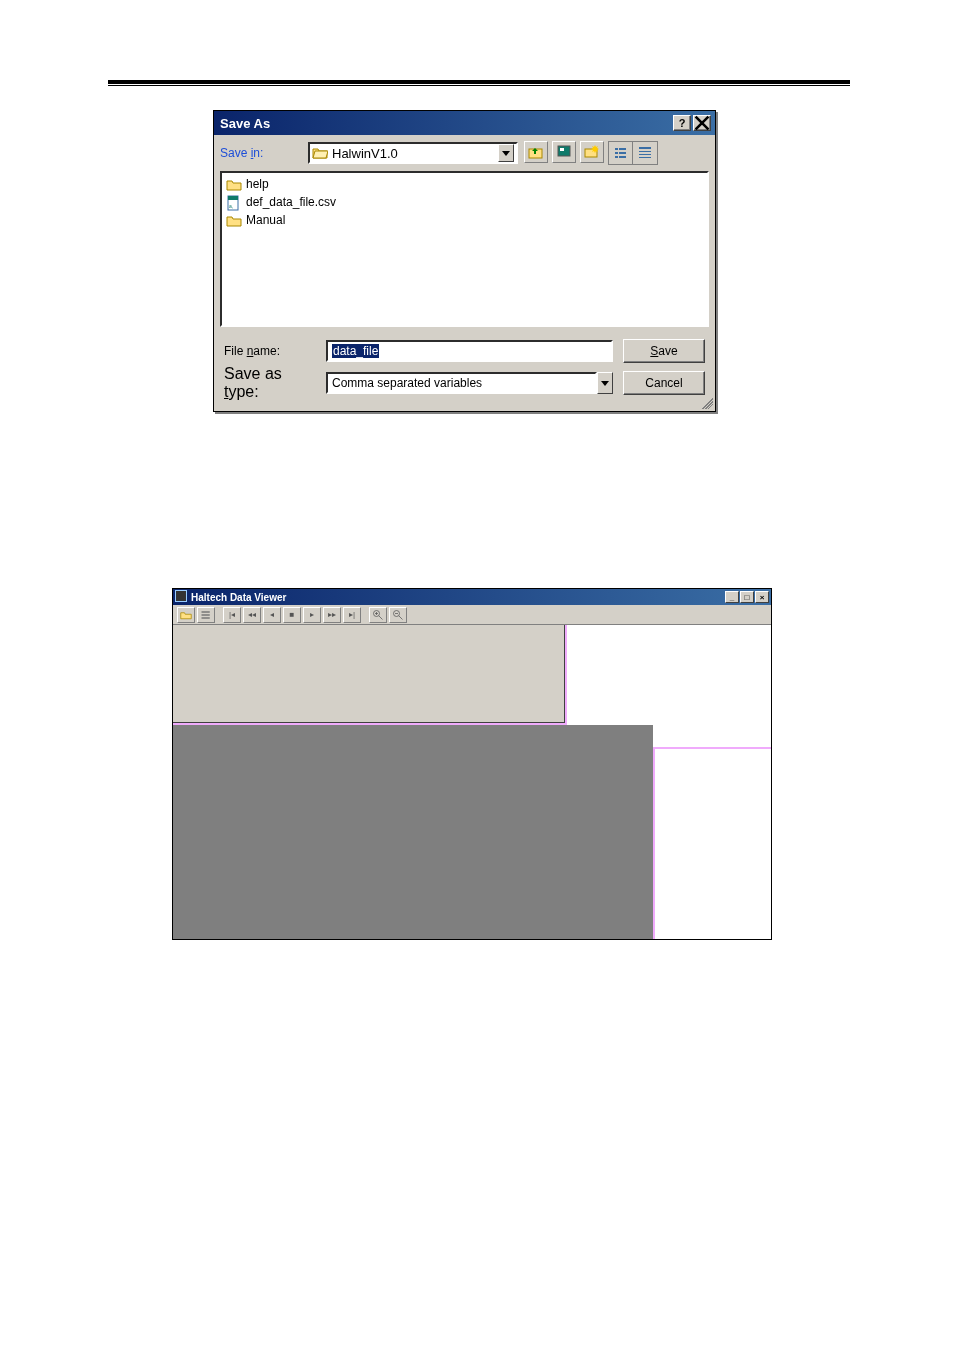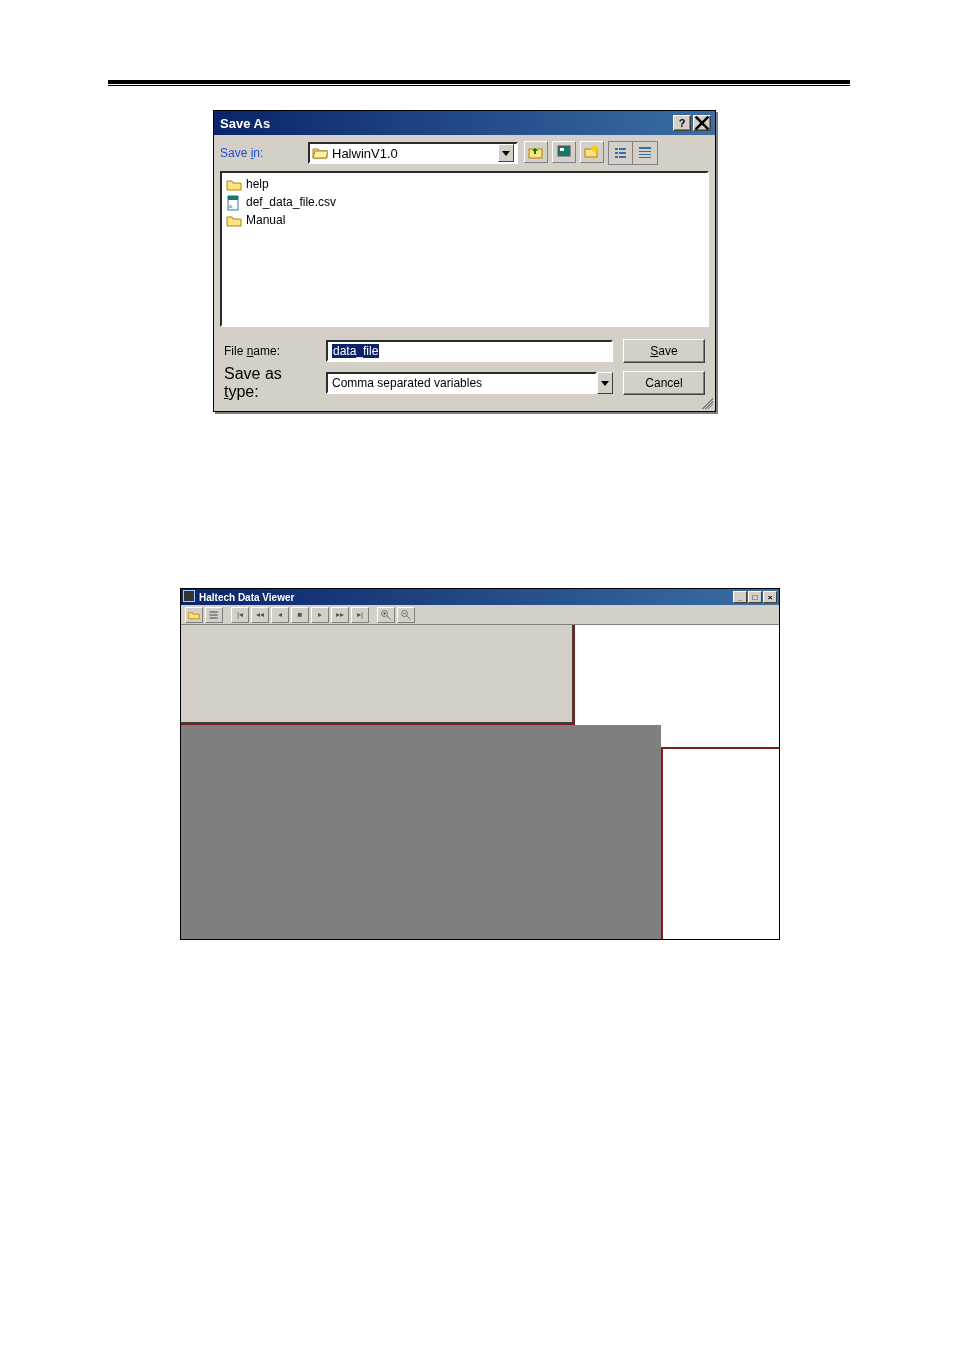--- a/index.html
+++ b/index.html
@@ -74,22 +74,22 @@
         linear-gradient(135deg, transparent 60%, #808080 60%, #808080 65%, transparent 65%),
         linear-gradient(135deg, transparent 70%, #808080 70%, #808080 75%, transparent 75%),
         linear-gradient(135deg, transparent 80%, #808080 80%, #808080 85%, transparent 85%);
     }
 
     
     svg.icon { width: 16px; height: 16px; display: block; }
 
     
     .viewer {
-      position: absolute; left: 180px; top: 588px; width: 600px; height: 352px;
-      background: #7f1d1d; border: 1px solid #000;
+      position: absolute; left: 172px; top: 588px; width: 600px; height: 352px;
+      background: #f0abfc; border: 1px solid #000;
     }
     .viewer .vtitlebar {
       background: linear-gradient(to right, #0a246a, #3a6ea5);
       color: #fff; font-size: 11px; font-weight: bold;
       padding: 2px 2px 2px 18px; display: flex; align-items: center; height: 16px;
       position: relative;
     }
     .viewer .vtitlebar .vicon {
       position: absolute; left: 2px; top: 1px; width: 12px; height: 12px; background: #333;
       border: 1px solid #9cf;

